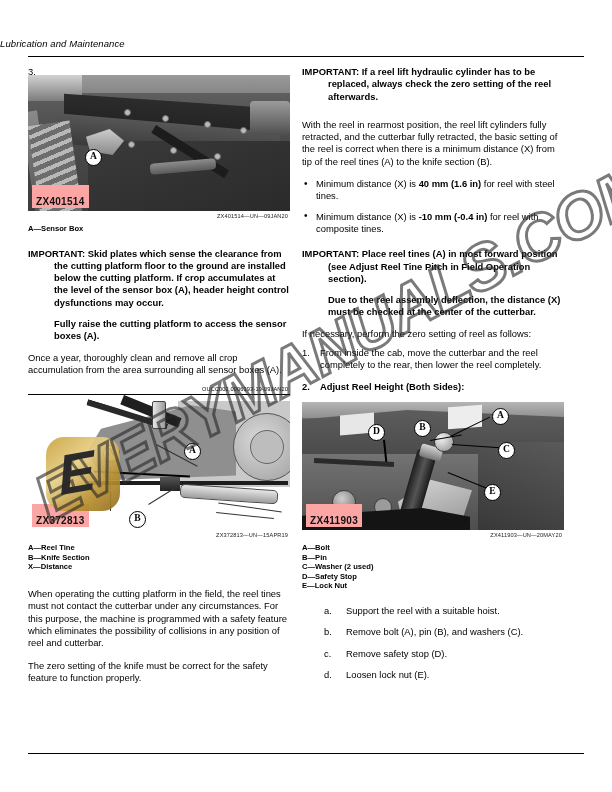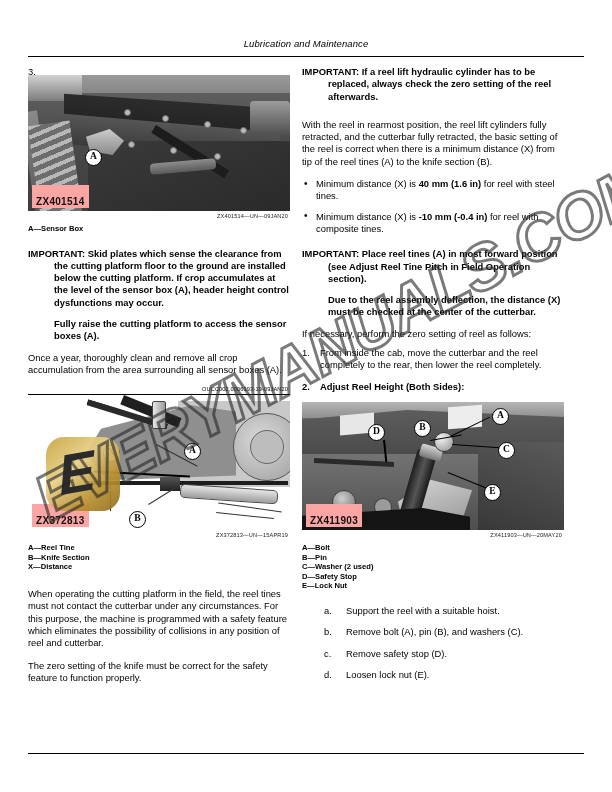--- a/index.html
+++ b/index.html
@@ -16,21 +16,20 @@
     color: #000000;
     overflow: hidden;
   }
 
   
   .running-head {
     position: absolute;
     top: 38px;
     left: 0;
     width: 612px;
-    text-align: center;
     font-style: italic;
     font-size: 9.5px;
     letter-spacing: .1px;
   }
   .head-rule {
     position: absolute;
     top: 56px;
     left: 28px;
     width: 556px;
     height: 1px;

